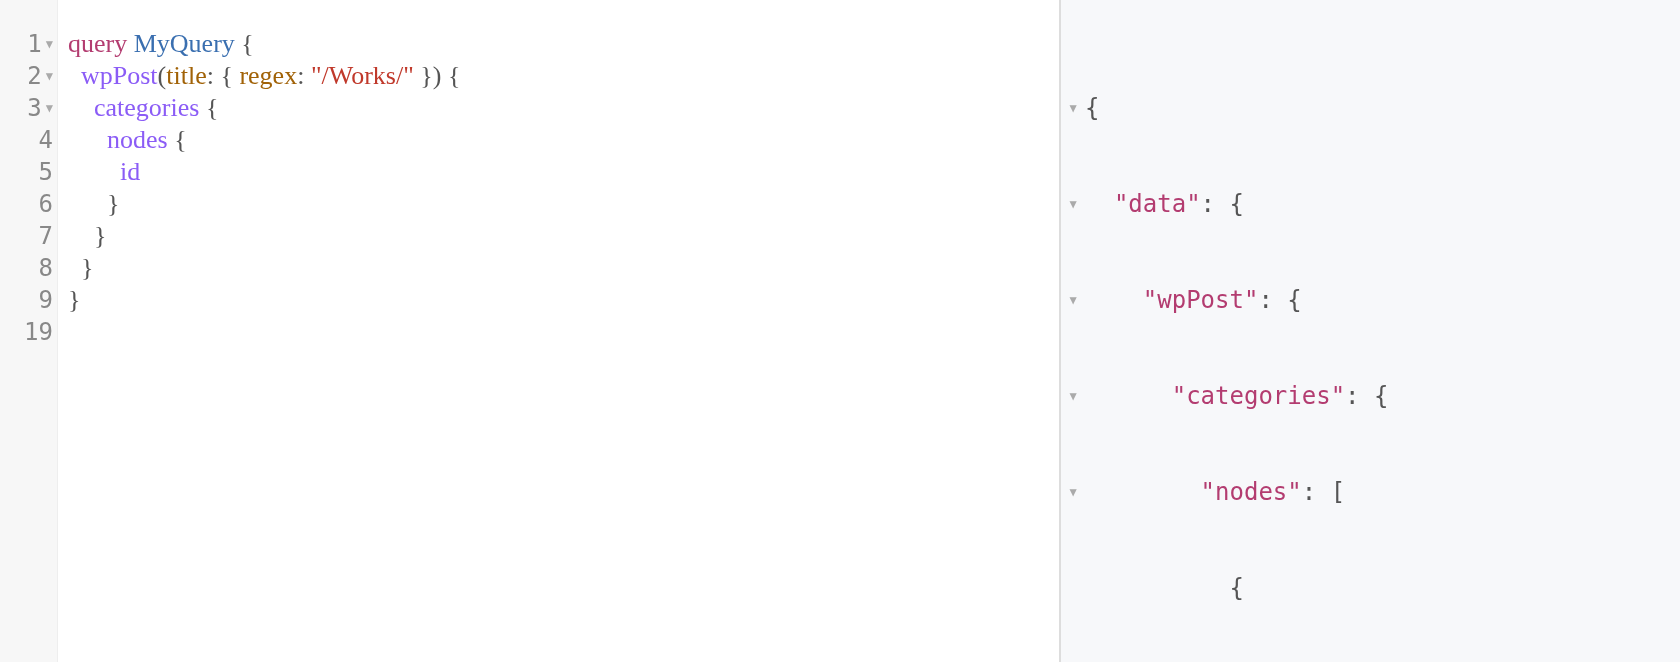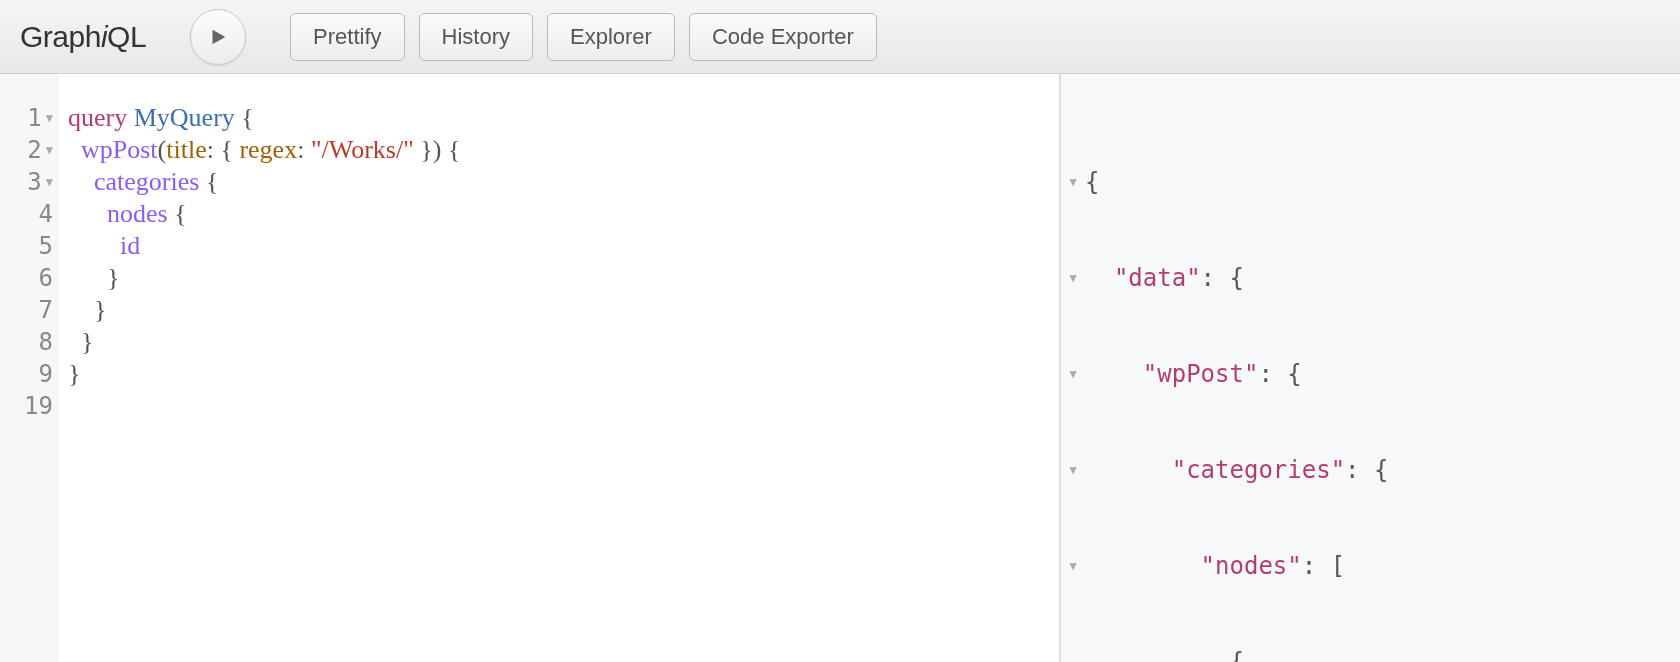--- a/index.html
+++ b/index.html
@@ -64,32 +64,20 @@
   }
   .res-line { display: flex; align-items: center; }
   .res-fold { width: 24px; text-align: center; color: #aaa; font-size: 12px; }
   .rkey { color: #b33c70; }
   .rpunc { color: #555; }
 </style>
 </head>
 <body>
 
 <div class="app">
-  <div class="topbar">
-    <div class="logo"><span>Graph</span><span class="i">i</span><span>QL</span></div>
-    <div class="play-btn">
-      <svg viewBox="0 0 24 24">
-          <path d="M6 4 L20 12 L6 20 Z" fill="#666"></path>
-        </svg>
-    </div>
-    <button class="tb-btn">Prettify</button>
-    <button class="tb-btn">History</button>
-    <button class="tb-btn">Explorer</button>
-    <button class="tb-btn">Code Exporter</button>
-  </div>
 
   <div class="main">
     <div class="editor">
       <div class="gutter">
         <div class="gutter-row">
             <span>1</span>
             <span class="fold">▼</span>
           </div>
         <div class="gutter-row">
             <span>2</span>

